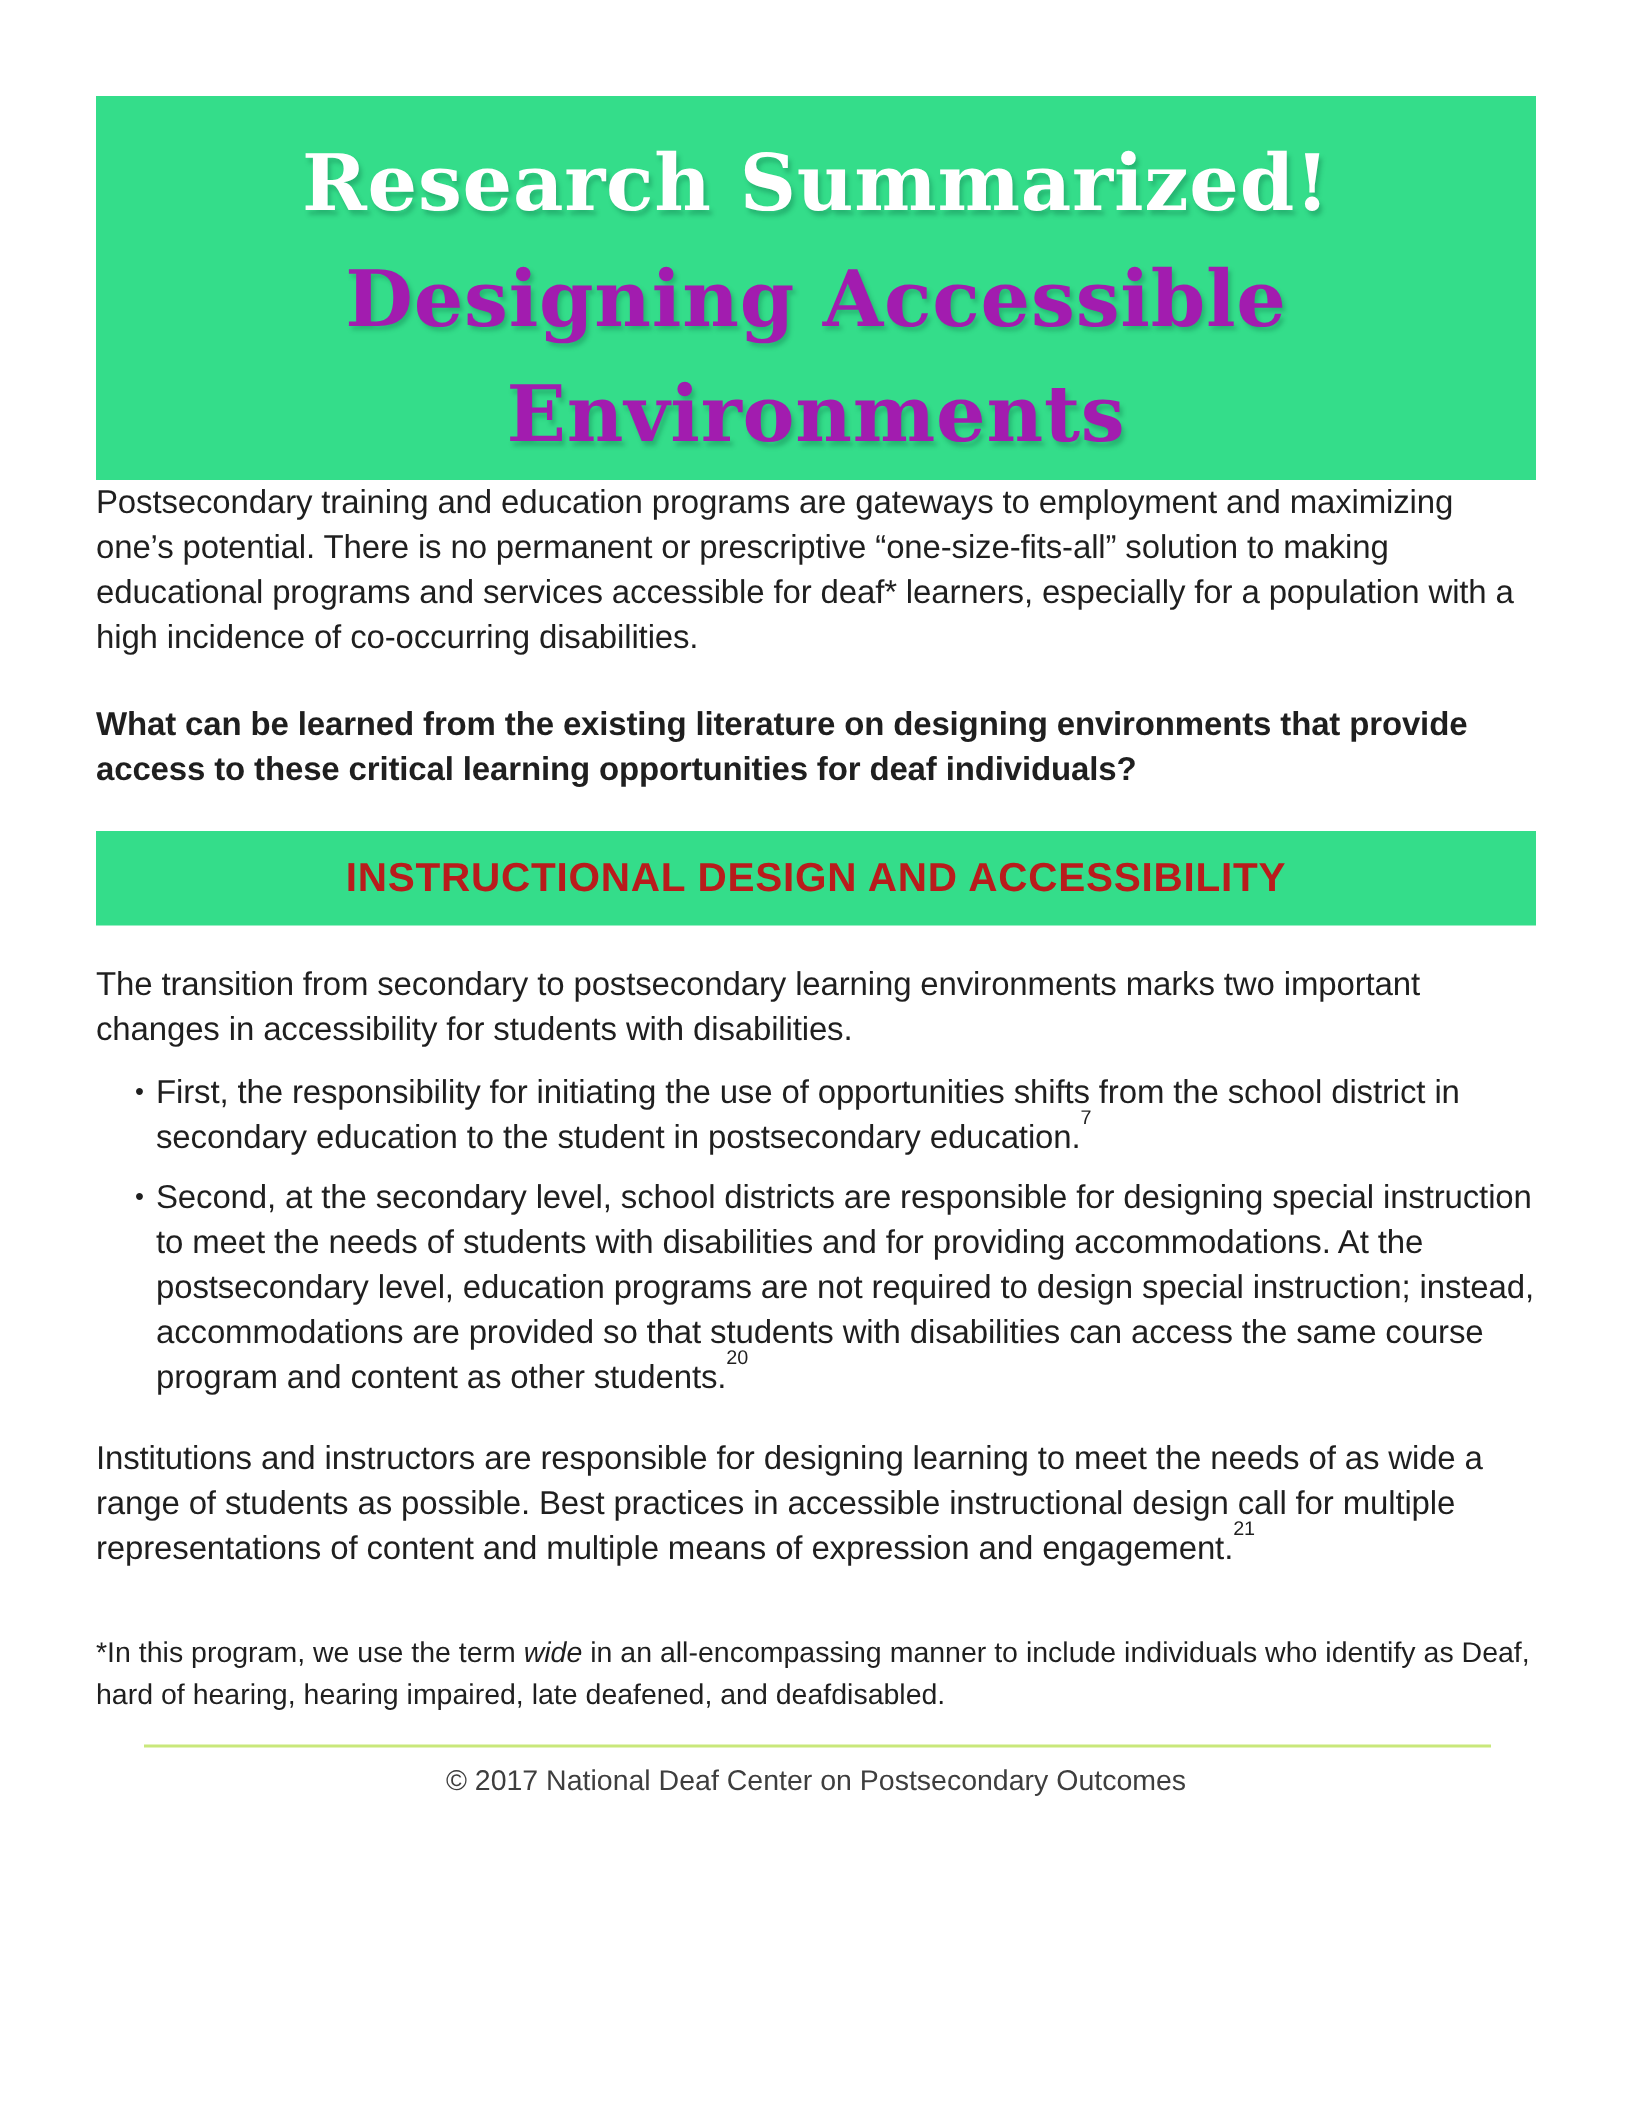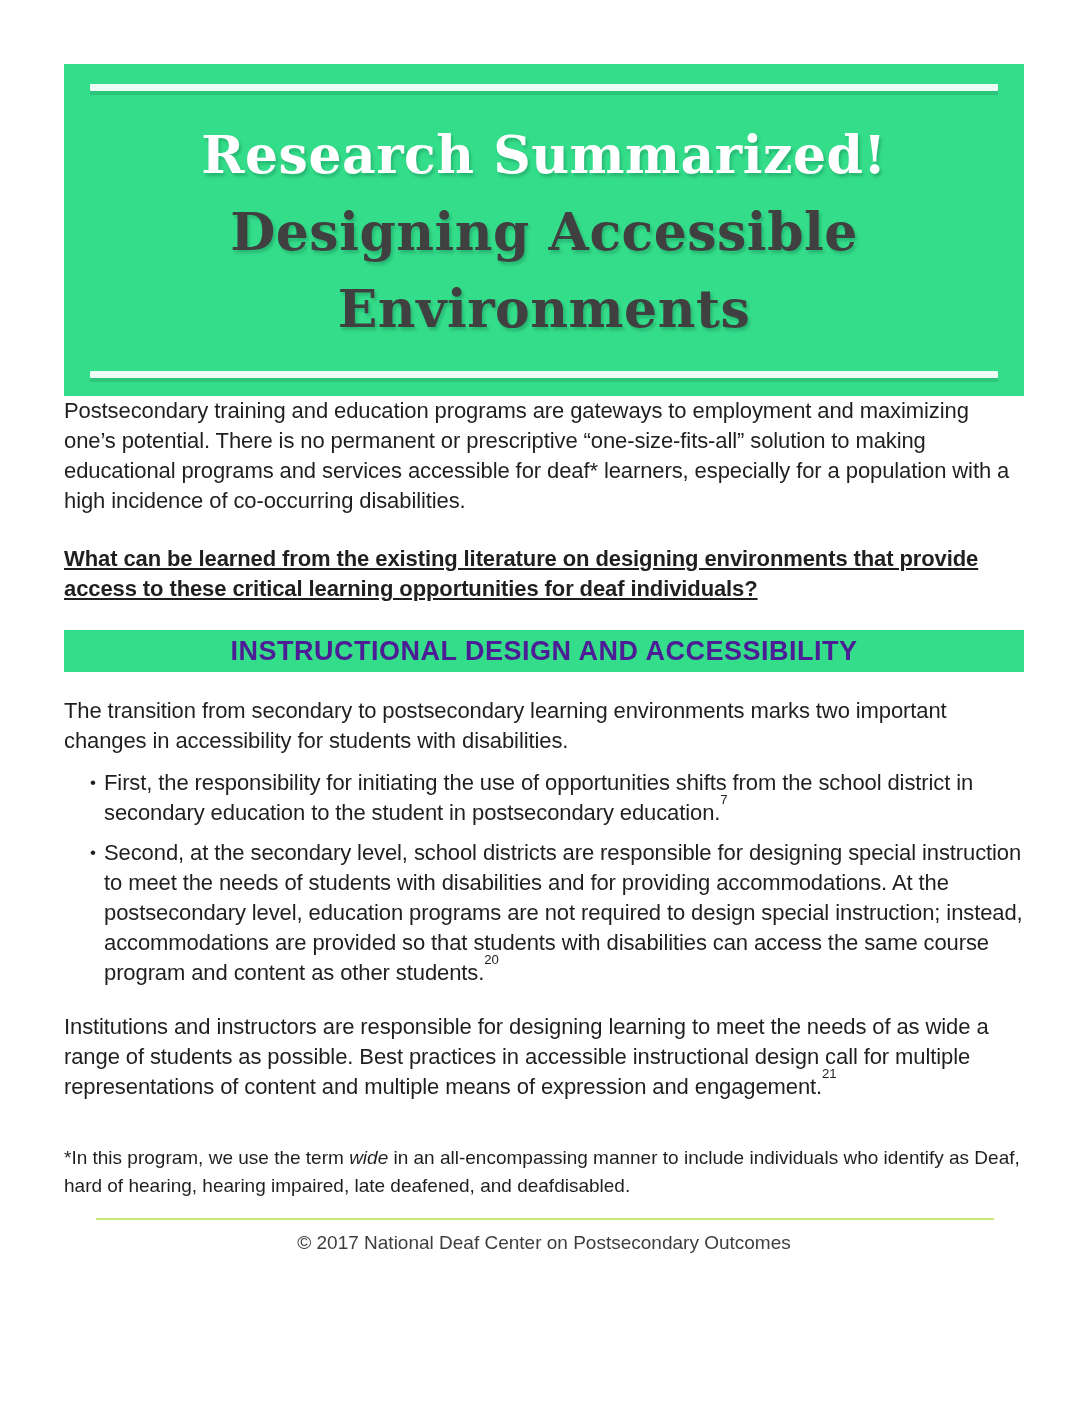--- a/index.html
+++ b/index.html
@@ -11,21 +11,21 @@
     font-family: "Liberation Sans", sans-serif;
     color: #1f1f1f;
     position: relative;
     overflow: hidden;
   }
   .page { width: 1088px; height: 1408px; position: relative; }
 
   
   .hero {
     margin: 64px 64px 0;
-    height: 332px;
+    height: 256px;
     background: #34dd8a;
     display: flex;
     flex-direction: column;
     align-items: stretch;
     padding: 20px 26px 18px;
   }
   .hero-rule {
     height: 7px;
     background: #ebfdf4;
     box-shadow: 0 4px 0 #2bc57c;
@@ -39,44 +39,43 @@
     text-align: center;
     margin: 0;
     font-family: "DejaVu Serif", serif;
     font-weight: bold;
     font-size: 52px;
     line-height: 77px;
     color: #ffffff;
     text-shadow: 2px 3px 3px rgba(16, 122, 76, 0.38);
     letter-spacing: 0.5px;
   }
-  .hero-title .mint { color: #404040; }
+  .hero-title .mint { color: #a21caf; }
 
   
   .content { margin: 0 64px; position: relative; }
 
   .body-para {
     font-size: 22px;
     line-height: 30px;
     margin: 0;
     color: #1f1f1f;
     letter-spacing: -0.1px;
   }
   .intro-para { }
   .question {
     margin-top: 28px;
     font-weight: bold;
-    text-decoration: underline;
   }
 
   .section-band {
     margin-top: 26px;
-    height: 42px;
+    height: 63px;
     background: #34dd8a;
-    color: #4c1d95;
+    color: #b91c1c;
     display: flex;
     align-items: center;
     justify-content: center;
     font-size: 27px;
     font-weight: bold;
     letter-spacing: 0.5px;
   }
 
   .lead-para { margin-top: 24px; }
 

